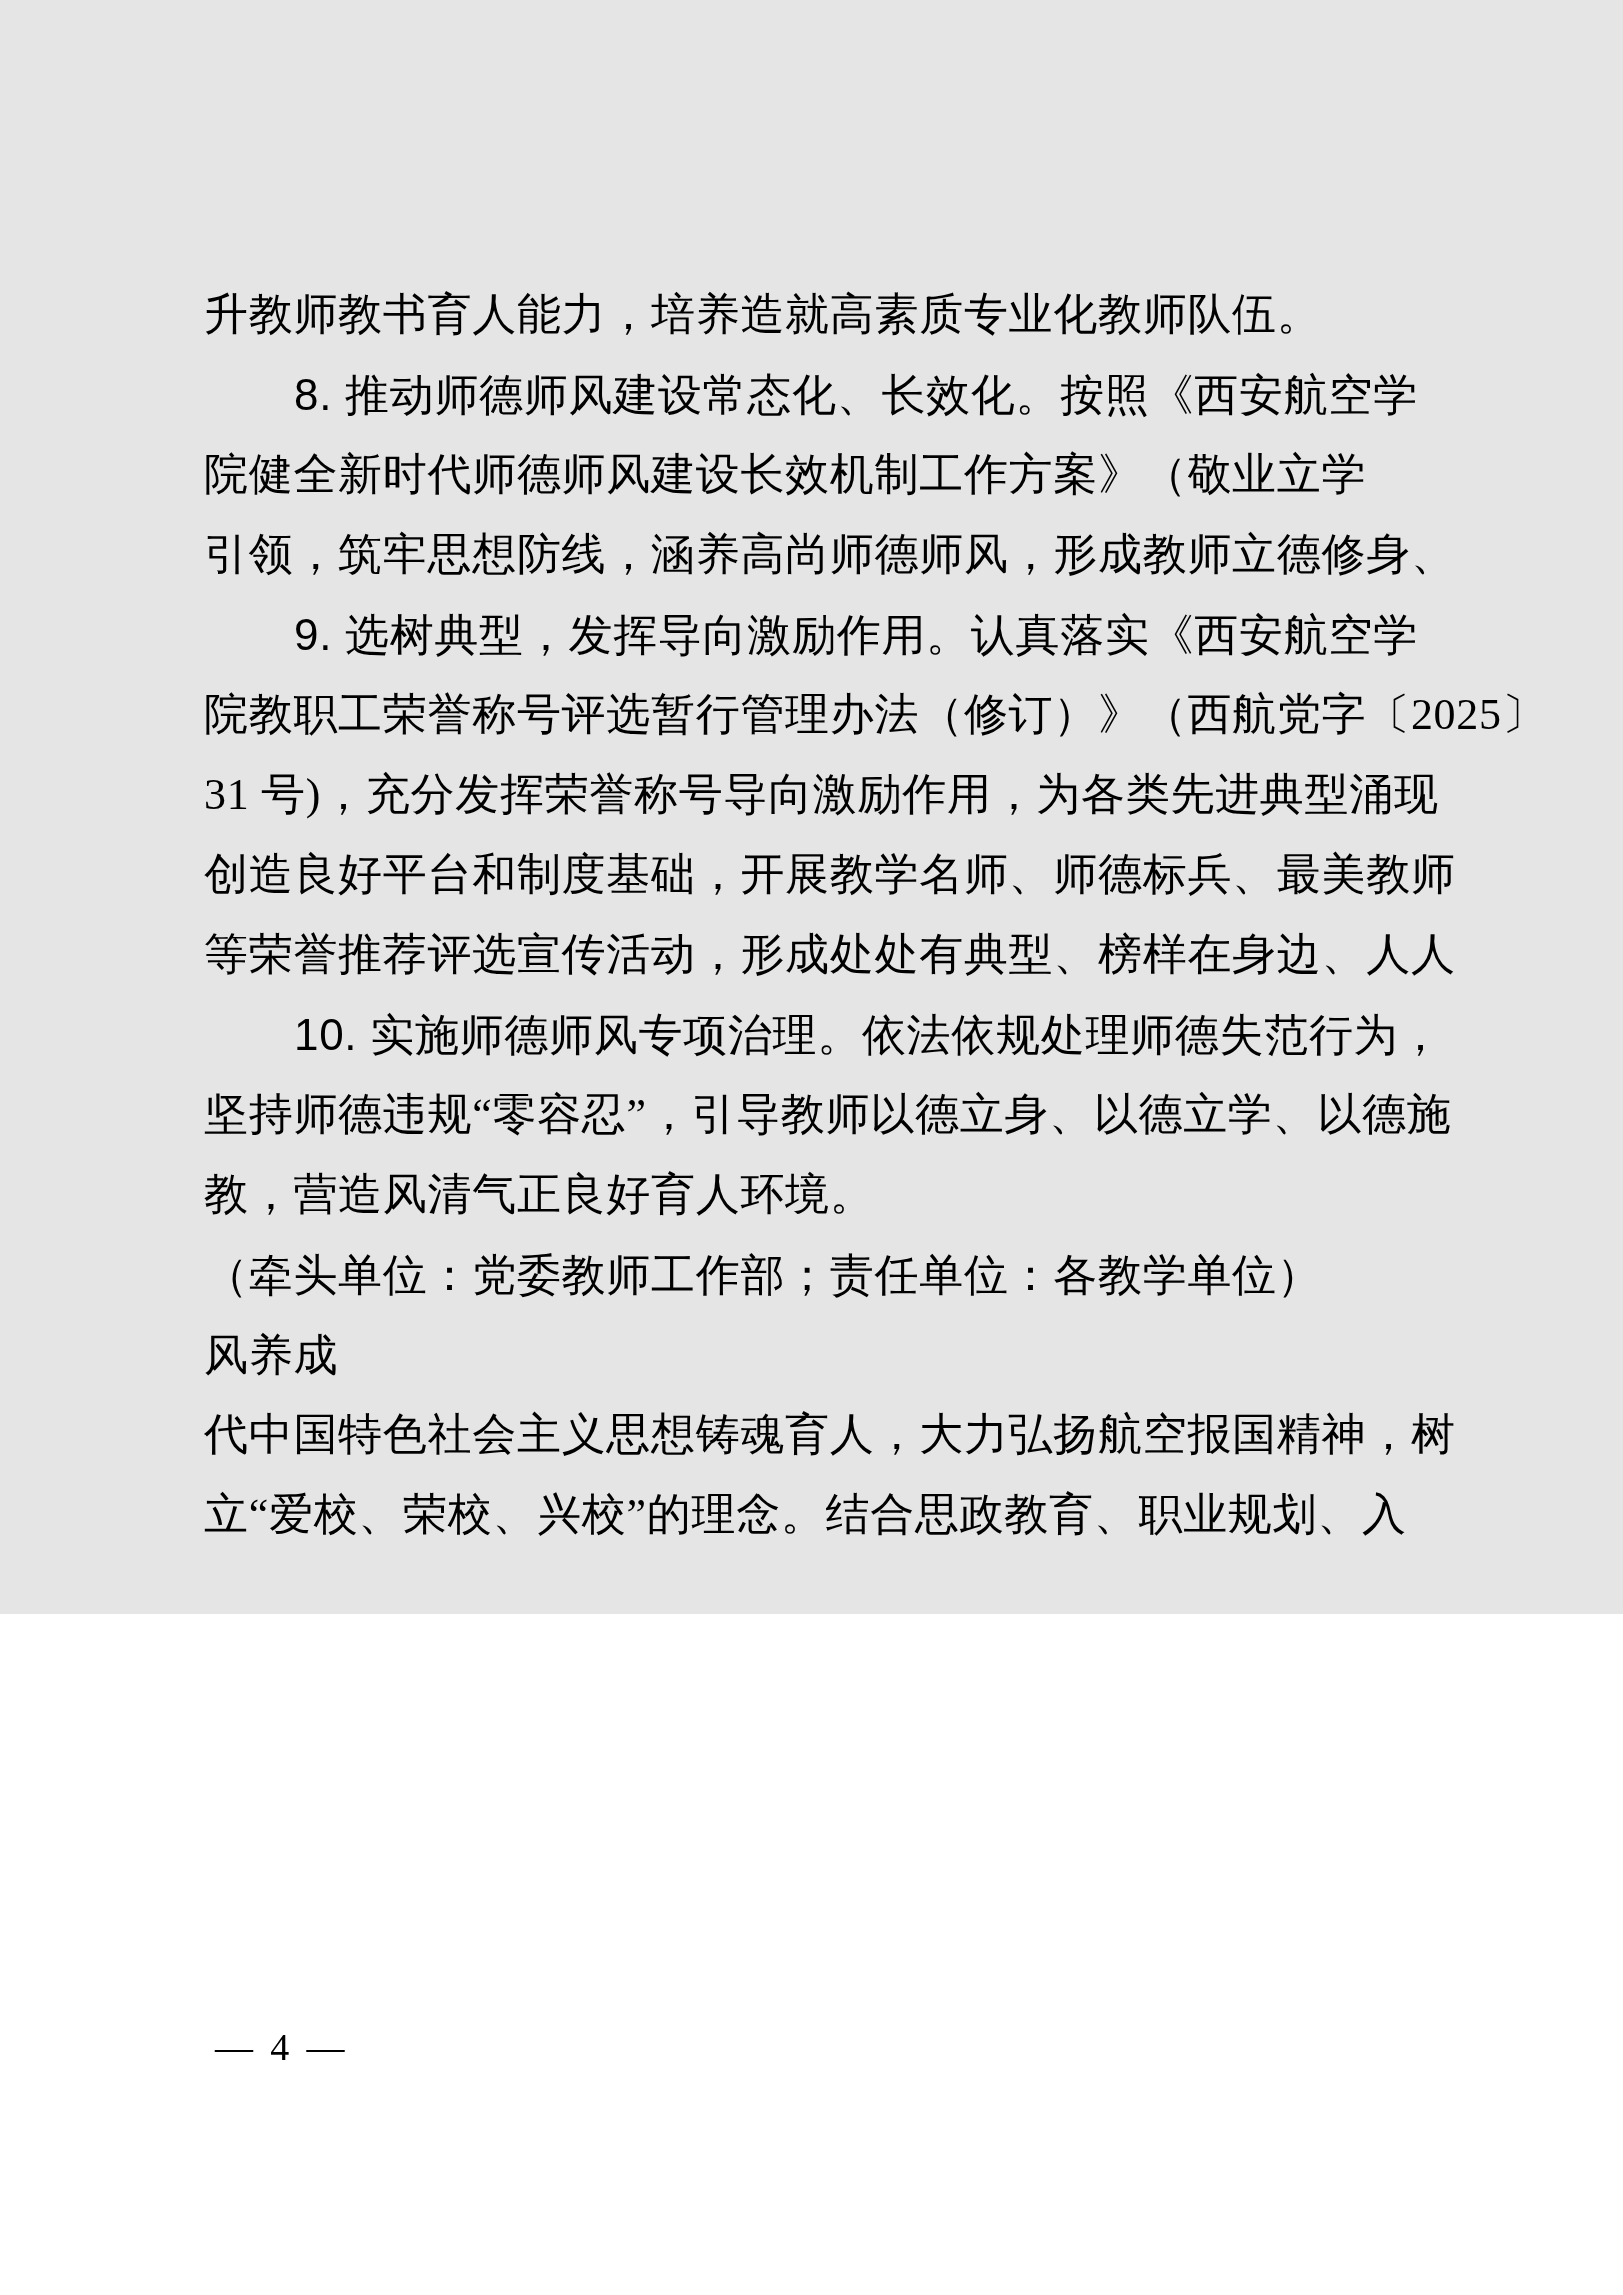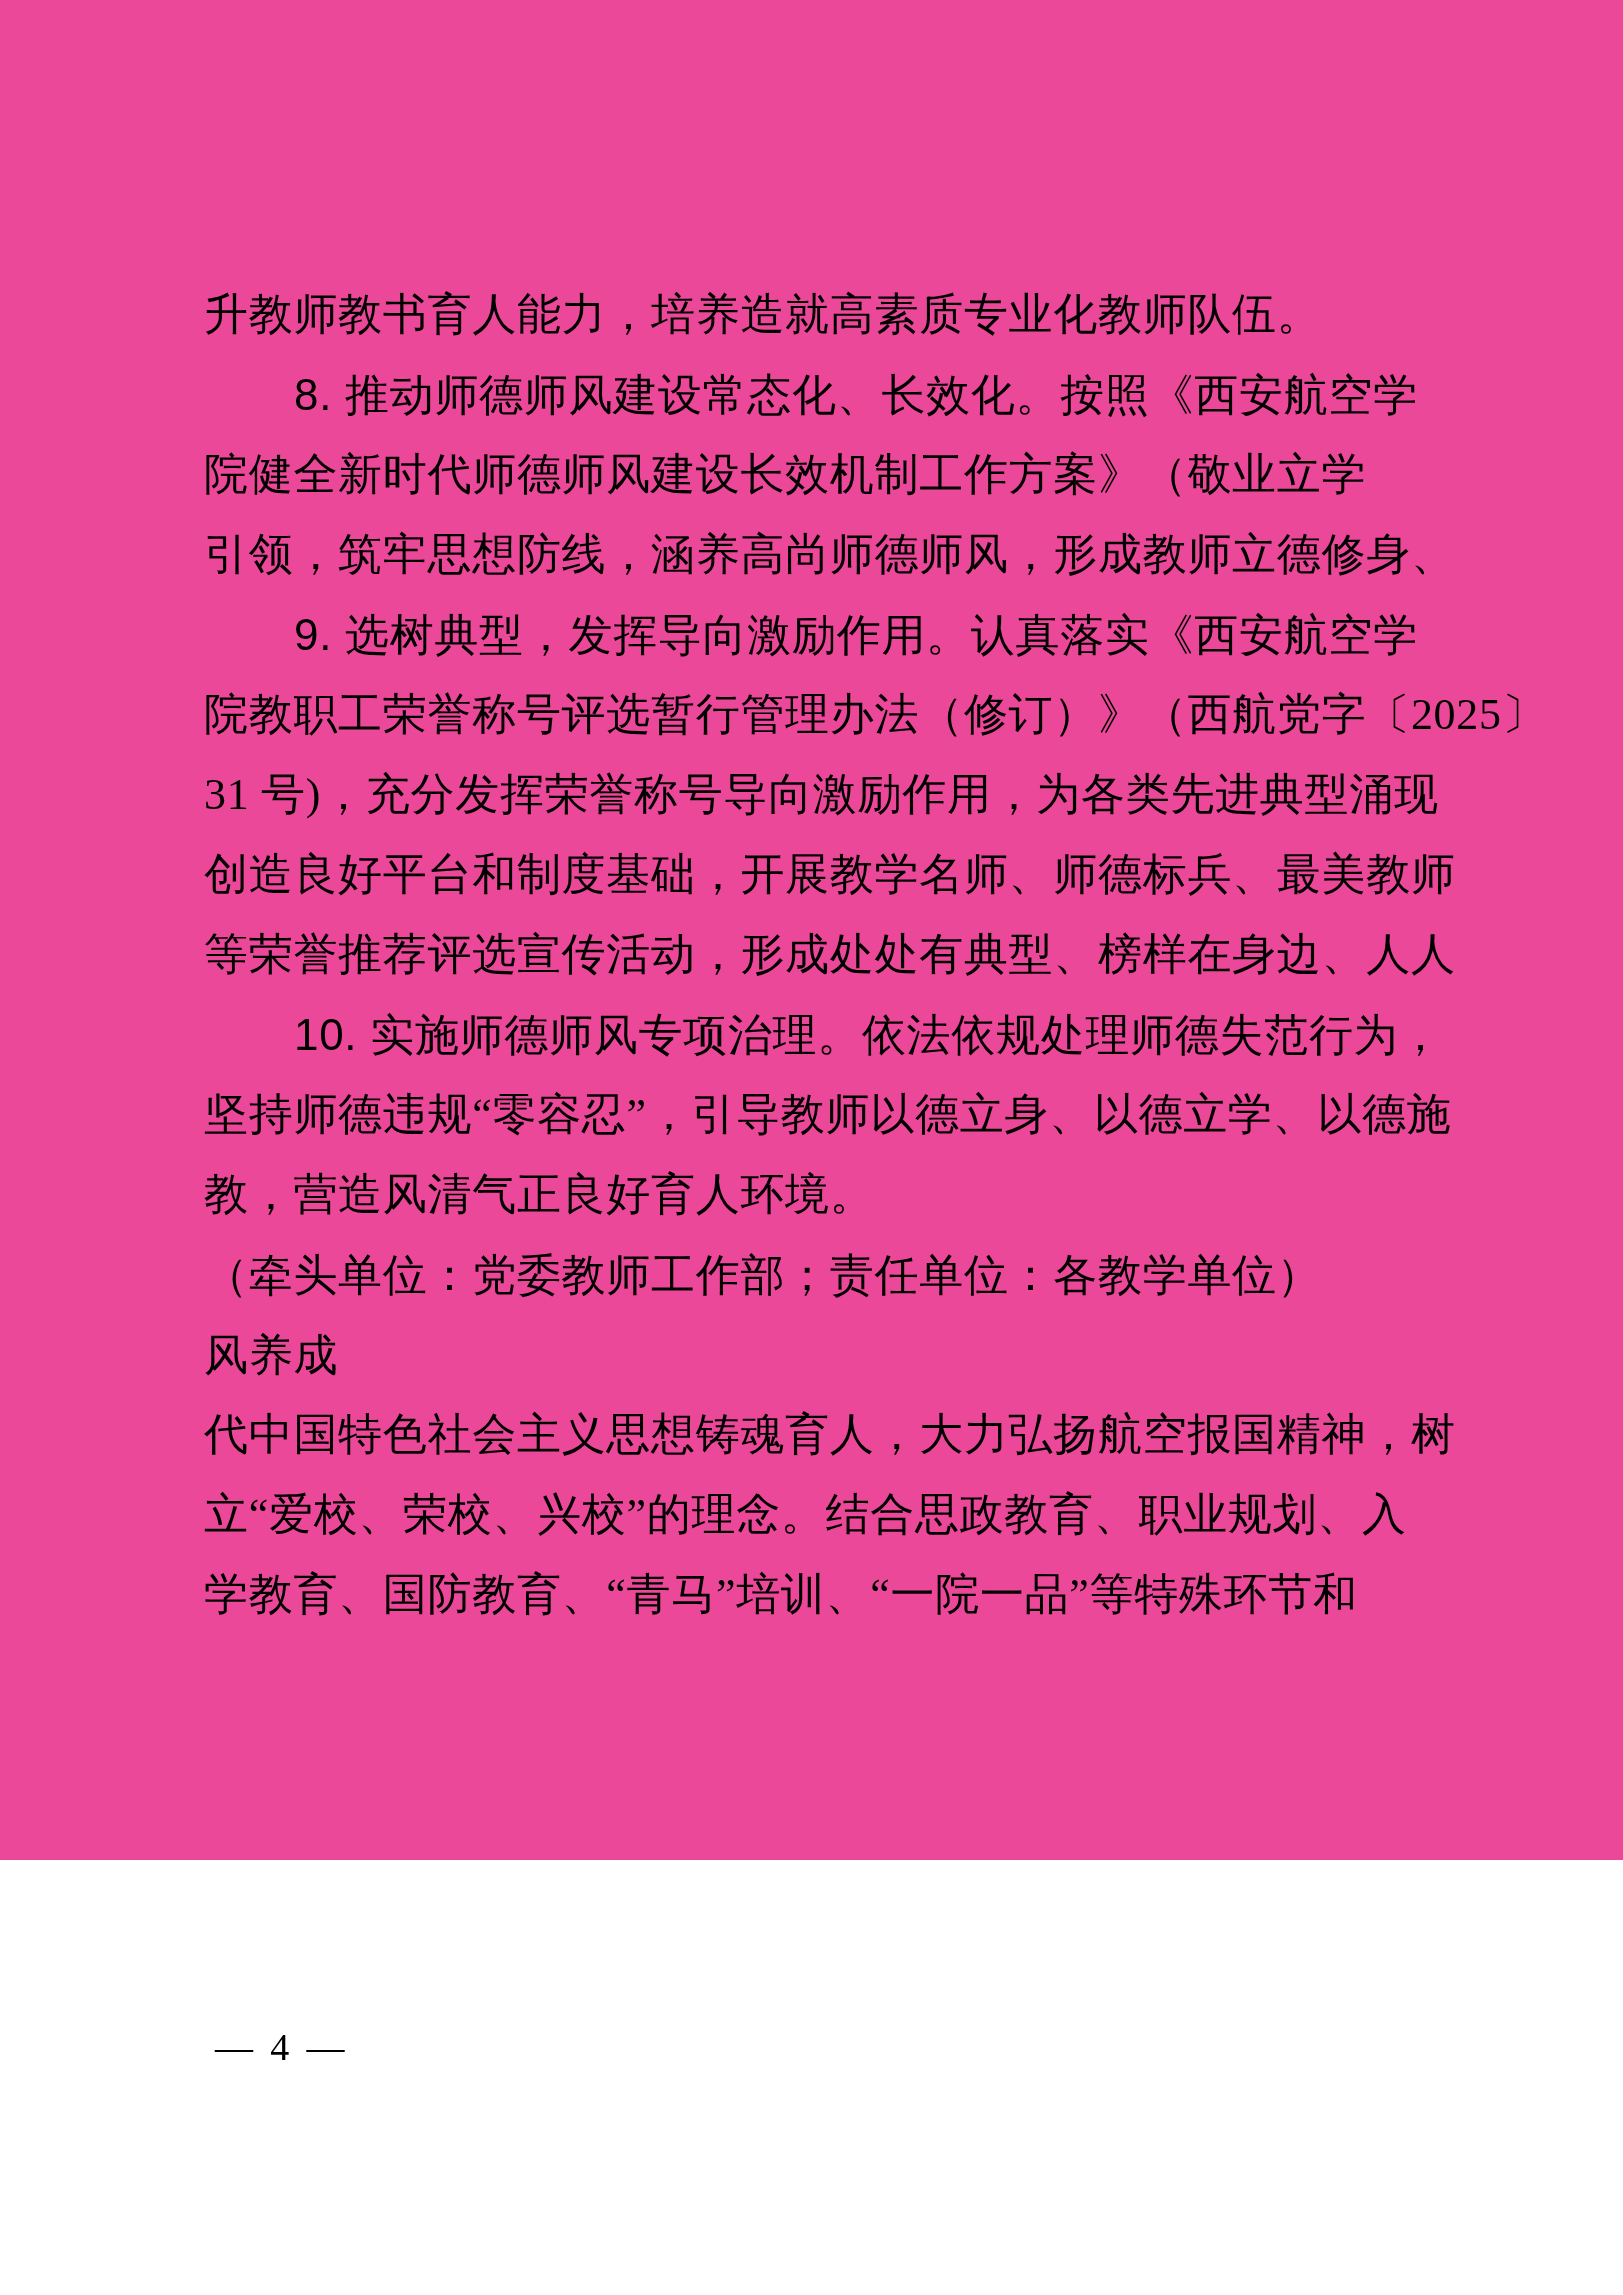--- a/index.html
+++ b/index.html
@@ -11,22 +11,22 @@
   body {
     width: 1623px;
     height: 2295px;
     position: relative;
     font-family: "Liberation Serif", serif;
   }
   .page {
     position: absolute;
     left: 0; top: 0;
     width: 1623px;
-    height: 1860px;
-    background: #ec4899;
+    height: 1614px;
+    background: #e5e5e5;
   }
   .textblock {
     position: absolute;
     left: 204px;
     top: 275px;
     width: 1224px;
   }
   .line {
     height: 80px;
     line-height: 80px;
@@ -89,20 +89,19 @@
     <div class="line"><span class="b">（牵头单位：党委教师工作部；责任单位：各教学单位）</span></div>
 
 
     <div class="line"><span class="b">风养成</span></div>
 
 
     <div class="line"><span>代中国特色社会主义思想铸魂育人，大力弘扬航空报国精神，树</span></div>
 
     <div class="line"><span>立“爱校、荣校、兴校”的理念。结合思政教育、职业规划、入</span></div>
 
-    <div class="line"><span>学教育、国防教育、“青马”培训、“一院一品”等特殊环节和</span></div>
 
   </div>
 
   <div class="footer">— 4 —</div>
 
 </div>
 
 
 </body></html>

